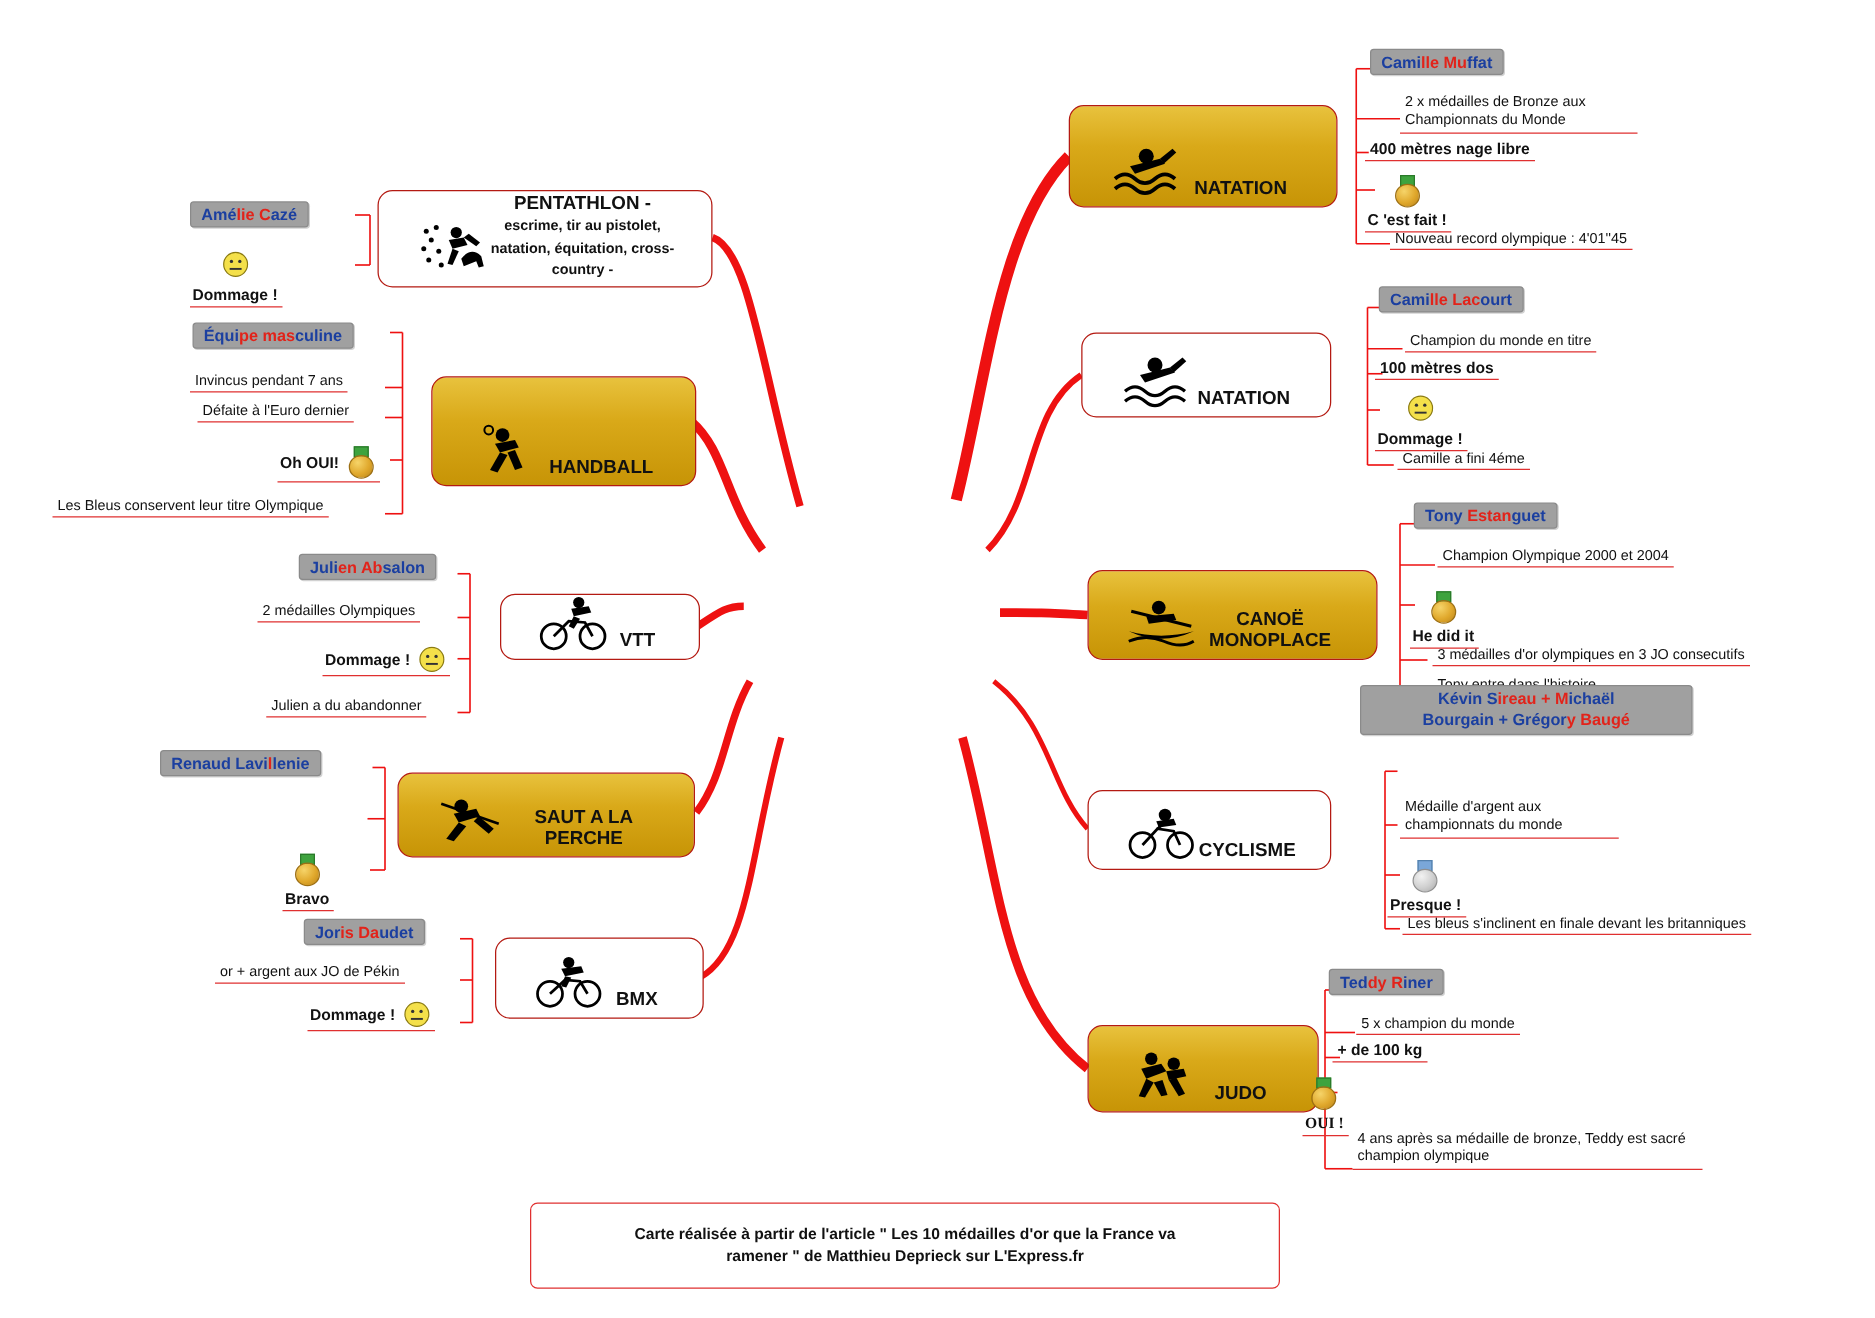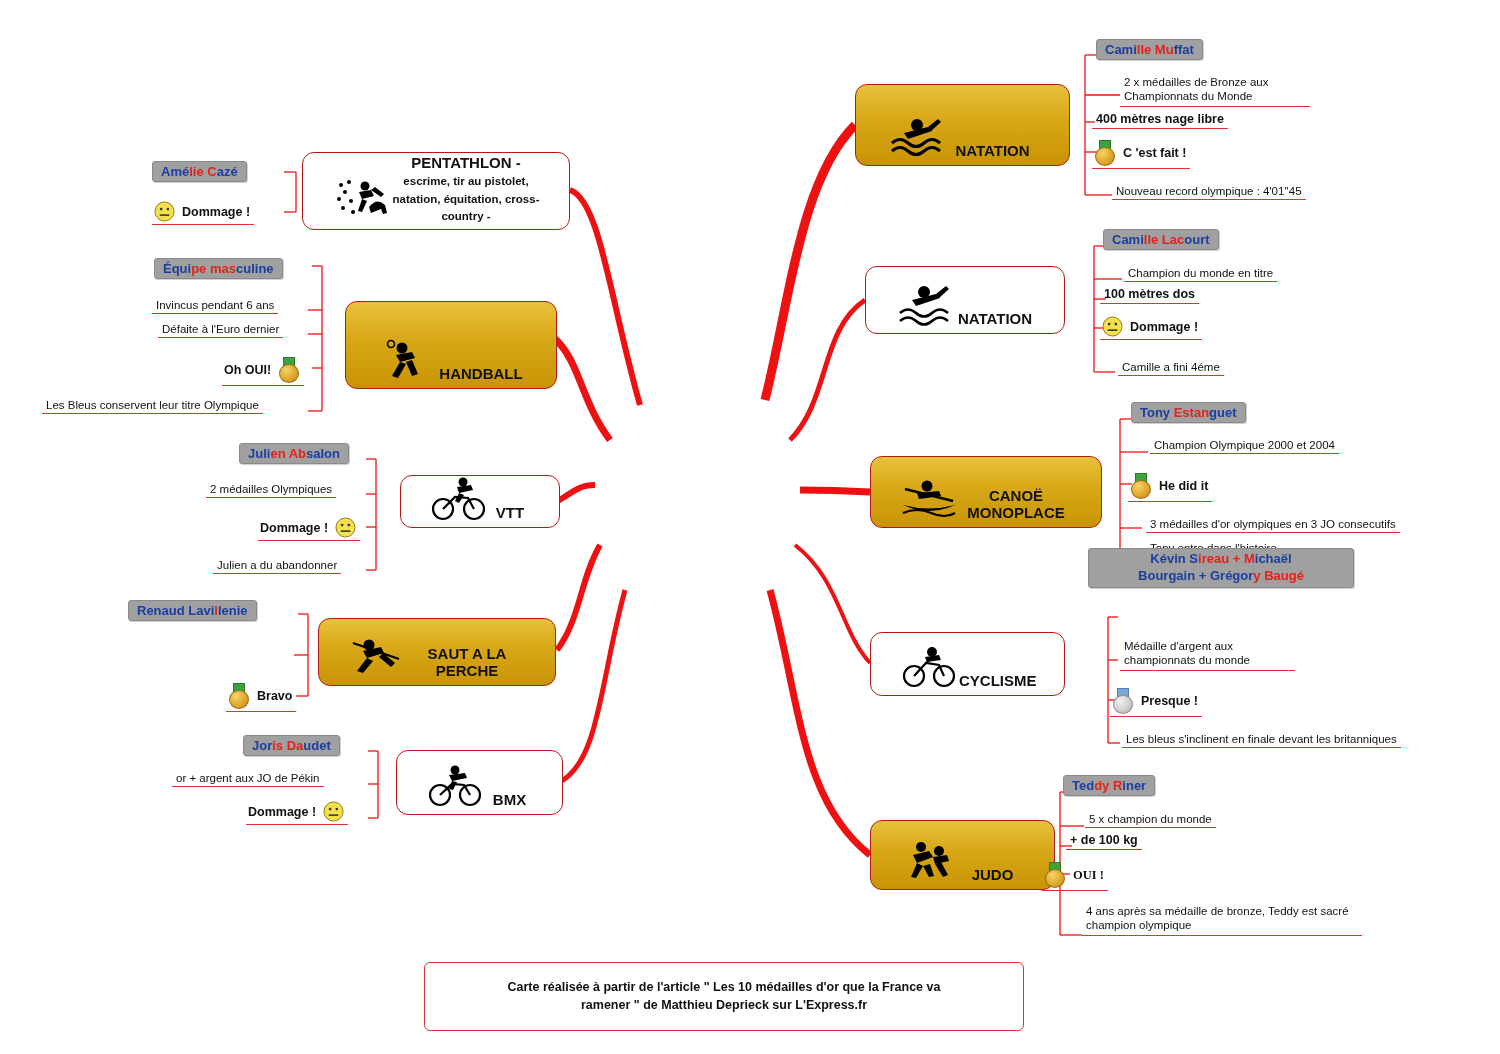--- a/index.html
+++ b/index.html
@@ -75,20 +75,21 @@
   .chip.wide { white-space:normal; line-height:1.3; text-align:center; }
 
   
   .iconrow {
     position:absolute; z-index:5;
     display:flex; align-items:center; gap:7px;
     font-size:12.5px; font-weight:bold; color:#111;
     border-bottom:1px solid #e03030;
     padding:1px 4px 2px 2px;
     white-space:nowrap;
+    flex-direction:column;
   }
   .iconrow.rev { flex-direction:row-reverse; }
 
   
   .medal { position:relative; width:22px; height:26px; flex:0 0 22px;}
   .medal .ribbon {
     position:absolute; left:5px; top:0; width:12px; height:9px;
     background:#3ea33e; border:1px solid #2a7a2a;
   }
   .medal .disc {
@@ -419,21 +420,21 @@
             <path d="M26 26 L18 40 L24 42 L32 28 Z"></path>
             <path d="M32 26 L38 40 L44 38 L38 24 Z"></path>
           </g>
         </svg>
     </span>
     <span class="label">HANDBALL</span>
   </div>
   <div class="chip" style="left:154px; top:258px;">
     <span>Équi</span><span class="r">pe mas</span><span>culine</span>
   </div>
-  <div class="leaf" style="left:152px; top:298px;">Invincus pendant 6 ans</div>
+  <div class="leaf" style="left:152px; top:298px;">Invincus pendant 7 ans</div>
   <div class="leaf" style="left:158px; top:322px;">Défaite à l'Euro dernier</div>
   <div class="iconrow rev" style="left:222px; top:356px;">
     <span class="medal">
         <span class="ribbon"></span>
         <span class="disc"></span>
       </span>
     <span>Oh OUI!</span>
   </div>
   <div class="leaf" style="left:42px; top:398px;">Les Bleus conservent leur titre Olympique</div>
 

